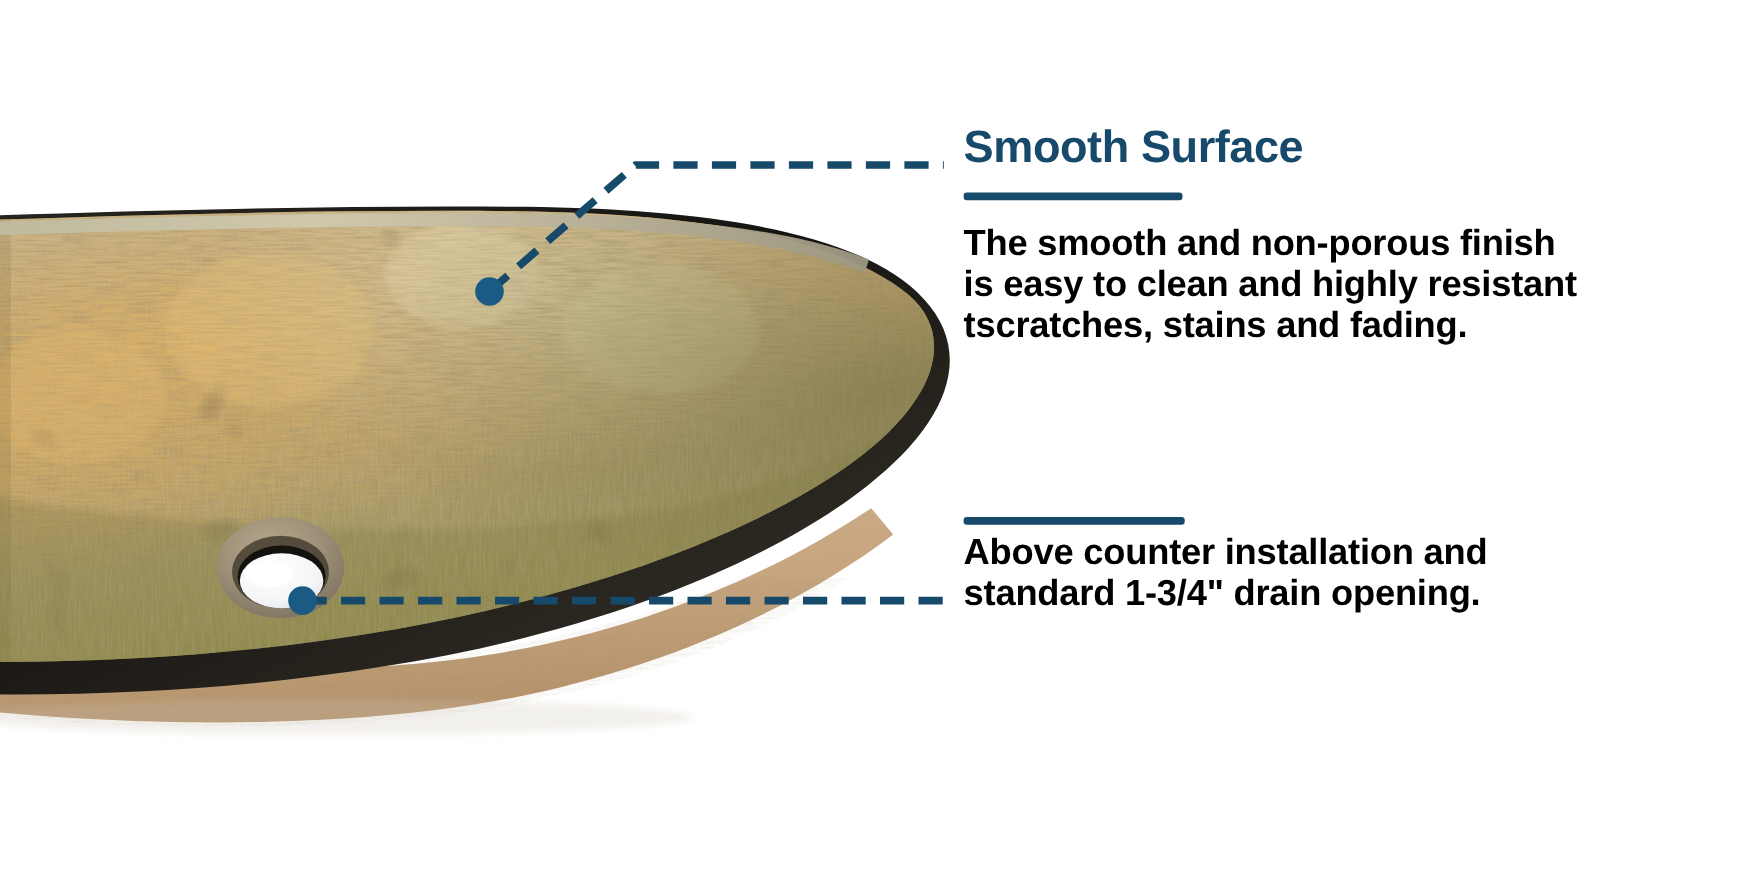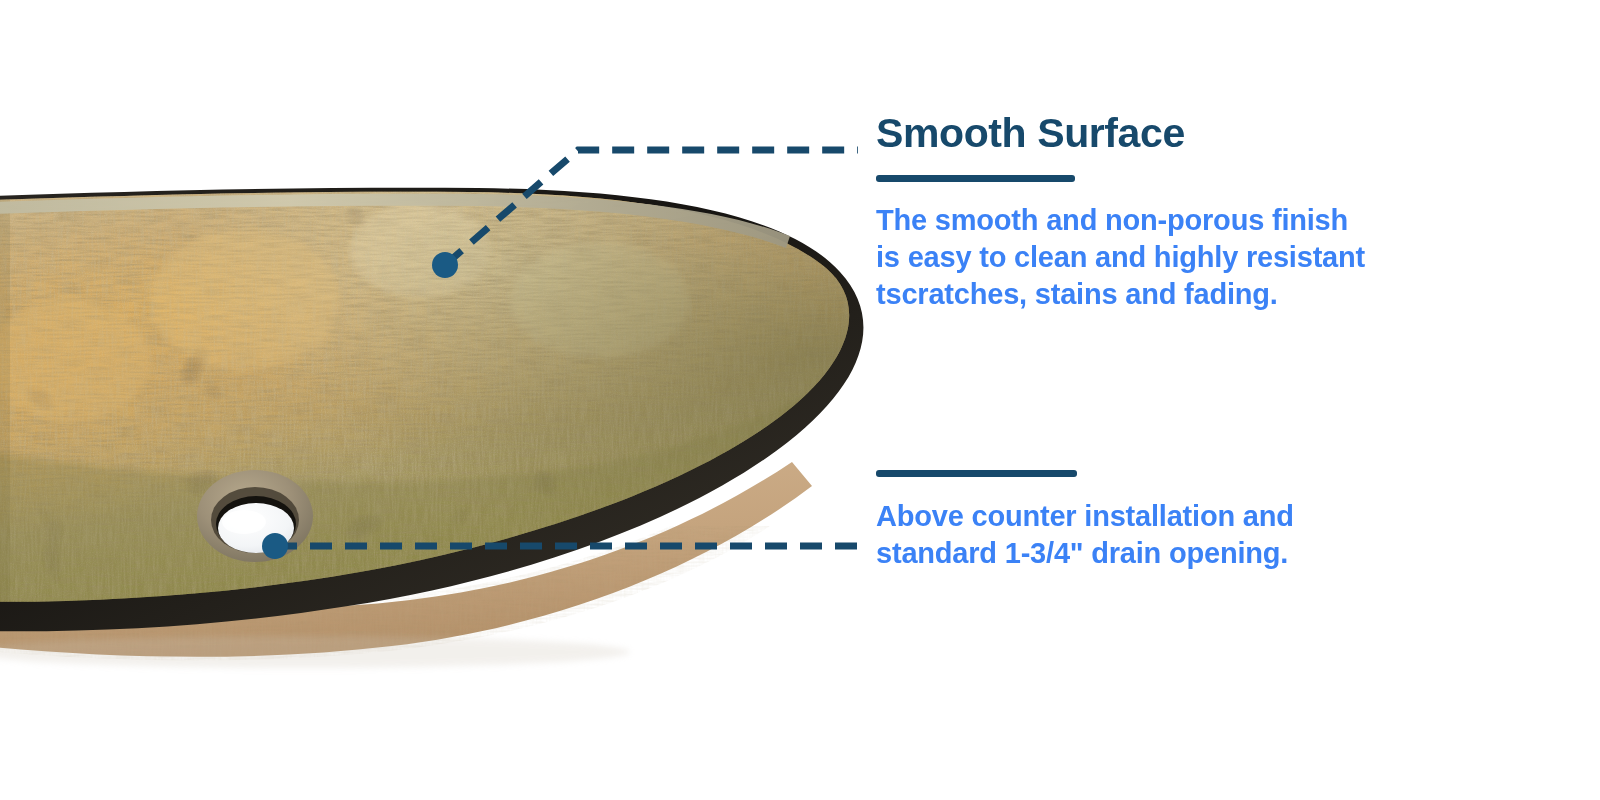--- a/index.html
+++ b/index.html
@@ -38,28 +38,28 @@
     white-space:pre-line;
   }
   .rule{
     width:199px;height:7px;background:#17496b;border-radius:3px;
     margin-top:16px;
   }
   #feature-2 .rule{width:201px;margin-top:15px;}
   .feature p{
     margin:0;
     margin-top:20px;
-    font-size:29px;
+    font-size:33px;
     line-height:37px;
     font-weight:bold;
-    color:#3b82f6;
+    color:#000000;
     letter-spacing:-0.2px;
     white-space:pre-line;
   }
-  #feature-2 p{margin-top:21px;}
+  #feature-2 p{margin-top:6px;}
 </style>
 </head>
 <body>
 
 <div id="stage">
 
   <div class="photo-layer">
     <svg class="photo-svg" width="880" height="800" viewBox="0 0 880 800">
       <defs>
 

